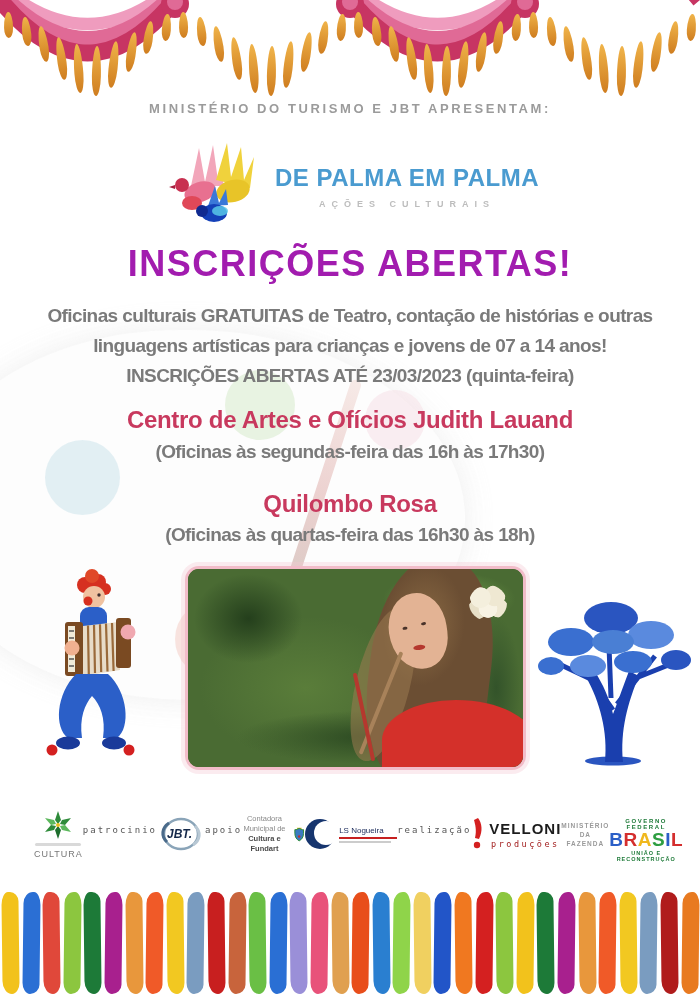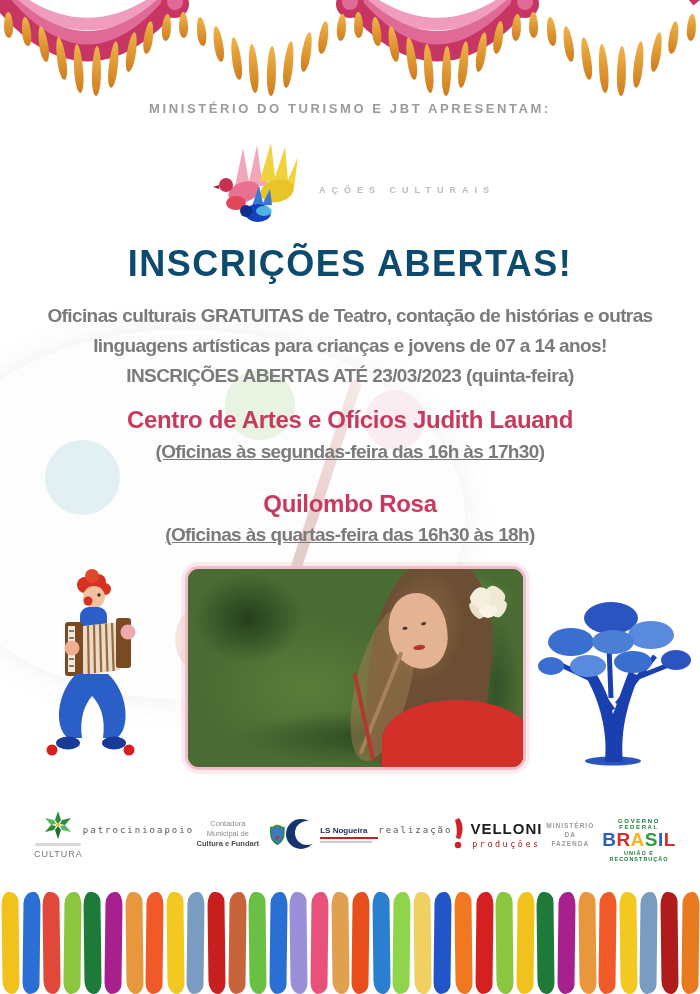--- a/index.html
+++ b/index.html
@@ -19,21 +19,21 @@
   .logo-text{text-align:center;}
   .logo-title{font-size:24px;font-weight:bold;letter-spacing:.5px;}
   .logo-sub{font-size:9px;color:#bdbdbd;letter-spacing:6px;margin-top:7px;font-weight:bold;}
 
   
   .headline{top:243px;font-size:36px;font-weight:bold;letter-spacing:1.5px;}
   .bodytext{top:301px;font-size:19px;font-weight:bold;color:#7a7a7a;line-height:30px;letter-spacing:-.6px;white-space:nowrap;}
 
   
   .venue-name{font-size:24px;font-weight:bold;letter-spacing:-.3px;}
-  .venue-sched{font-size:19px;font-weight:bold;color:#7a7a7a;letter-spacing:-.6px;text-decoration:underline;}
+  .venue-sched{font-size:19px;font-weight:bold;color:#7a7a7a;letter-spacing:-.6px;}
 
   
   .palette{left:-75px;top:330px;width:540px;height:370px;background:#fdfdfd;border-radius:48% 52% 50% 50%;
            box-shadow:0 0 30px rgba(200,200,200,.35);opacity:.85;}
   .blob{position:absolute;border-radius:50%;opacity:.55;}
   .brush{left:320px;top:375px;width:11px;height:205px;background:linear-gradient(#e6b9af,#c1605a 60%,#8a4a3a);
          opacity:.28;transform:rotate(18deg);border-radius:6px;}
 
   
   .accordion-man{left:28px;top:568px;}
@@ -79,21 +79,21 @@
   .cultura-txt{font-size:9px;color:#777;letter-spacing:1px;margin-top:2px;}
   .cultura-tiny{width:46px;height:3px;background:#d9d9d9;border-radius:2px;margin-top:2px;}
   .jbt-wrap{position:relative;width:48px;height:40px;}
   .jbt-txt{position:absolute;left:10px;top:13px;font-size:12px;font-style:italic;font-weight:bold;color:#16294a;}
   .secr{text-align:center;line-height:10px;}
   .secr-1{font-size:7.5px;color:#8a8a8a;}
   .secr-2{font-size:7.5px;color:#4a4a4a;font-weight:bold;}
   .lsn{display:flex;align-items:center;gap:4px;}
   .crescent{position:relative;width:30px;height:30px;background:#16356e;border-radius:50%;}
   .crescent::after{content:"";position:absolute;left:9px;top:2px;width:24px;height:24px;background:#fff;border-radius:50%;}
-  .lsn-txt{font-size:8px;font-weight:bold;color:#1a2a5a;}
+  .lsn-txt{font-size:8px;font-weight:normal;color:#1a2a5a;}
   .lsn-red{width:58px;height:2px;background:#c62020;margin-top:2px;}
   .lsn-gray{width:52px;height:2px;background:#ccc;margin-top:2px;}
   .velloni{display:flex;align-items:center;gap:4px;}
   .velloni-txt{text-align:center;}
   .velloni-main{font-size:15px;font-weight:bold;color:#1c1c1c;letter-spacing:1px;}
   .velloni-sub{font-family:"DejaVu Sans Mono",monospace;font-size:8.5px;color:#a32020;letter-spacing:2.5px;margin-top:2px;}
   .faz{font-size:6.5px;font-weight:bold;color:#9a9a9a;letter-spacing:1px;line-height:9px;text-align:center;}
   .gov{text-align:center;margin-top:12px;}
   .gov-top{font-size:6px;font-weight:bold;color:#1d7a38;letter-spacing:1.6px;}
   .gov-main{font-size:19px;font-weight:bold;letter-spacing:.5px;line-height:20px;}
@@ -184,25 +184,26 @@
       <path d="M14 45 L8 47 L14 49 Z" fill="#a82040"></path>
       <path d="M55 40 L66 3 L70 37 L80 7 L83 40 L93 17 L89 48 Z" fill="#f0d23c"></path>
       <ellipse cx="72" cy="51" rx="17" ry="11" fill="#e8c428" transform="rotate(-14 72 51)"></ellipse>
       <ellipse cx="31" cy="63" rx="10" ry="7" fill="#e04858"></ellipse>
       <path d="M47 66 L54 46 L58 63 L65 49 L67 65 Z" fill="#3a78d8"></path>
       <ellipse cx="53" cy="73" rx="13" ry="9" fill="#1440b8"></ellipse>
       <ellipse cx="59" cy="71" rx="8" ry="5" fill="#58c8e8" opacity=".85"></ellipse>
       <circle cx="41" cy="71" r="6" fill="#102a90"></circle>
     </svg>
     <div class="logo-text">
+      <div class="logo-title" style="color:#4a9bd0">DE PALMA EM PALMA</div>
       <div class="logo-sub">AÇÕES CULTURAIS</div>
     </div>
   </div>
 
-  <div class="abs ctr headline" style="color:#0c4a6e">INSCRIÇÕES ABERTAS!</div>
+  <div class="abs ctr headline" style="color:#a21caf">INSCRIÇÕES ABERTAS!</div>
   <div class="abs ctr bodytext">
     <div>Oficinas culturais GRATUITAS de Teatro, contação de histórias e outras</div>
     <div>linguagens artísticas para crianças e jovens de 07 a 14 anos!</div>
     <div>INSCRIÇÕES ABERTAS ATÉ 23/03/2023 (quinta-feira)</div>
   </div>
 
   <div class="abs ctr venue-name" style="top:406px;color:#c8395e">Centro de Artes e Ofícios Judith Lauand</div>
   <div class="abs ctr venue-sched" style="top:441px">(Oficinas às segundas-feira das 16h às 17h30)</div>
   <div class="abs ctr venue-name" style="top:490px;color:#c8395e">Quilombo Rosa</div>
   <div class="abs ctr venue-sched" style="top:524px">(Oficinas às quartas-feira das 16h30 às 18h)</div>
@@ -278,20 +279,30 @@
           <path d="M28 22 L22 15 L17 16 L19 20 Z" fill="#5cb85c"></path>
           <circle cx="15" cy="15" r="2" fill="#e8c020"></circle>
         </svg>
         <div class="cultura-tiny"></div>
         <div class="cultura-txt">CULTURA</div>
       </div>
     </div>
 
     <div class="sp">
       <div class="sp-label">patrocinio</div>
+      <div class="sp-body">
+        <div class="jbt-wrap">
+          <svg width="48" height="40" viewBox="0 0 48 40">
+            <ellipse cx="24" cy="20" rx="17" ry="15" fill="none" stroke="#8aa4b8" stroke-width="2.5"></ellipse>
+            <path d="M10 28 A16 13 0 0 1 12 9" fill="none" stroke="#4a6a8a" stroke-width="3"></path>
+            <path d="M38 12 A16 13 0 0 1 36 31" fill="none" stroke="#b8c8d4" stroke-width="3"></path>
+          </svg>
+          <div class="jbt-txt">JBT.</div>
+        </div>
+      </div>
     </div>
 
     <div class="sp">
       <div class="sp-label">apoio</div>
       <div class="sp-body">
         <div class="secr">
           <div class="secr-1">Contadora Municipal de</div>
           <div class="secr-2">Cultura e Fundart</div>
         </div>
         <svg width="22" height="28" viewBox="0 0 20 24">

